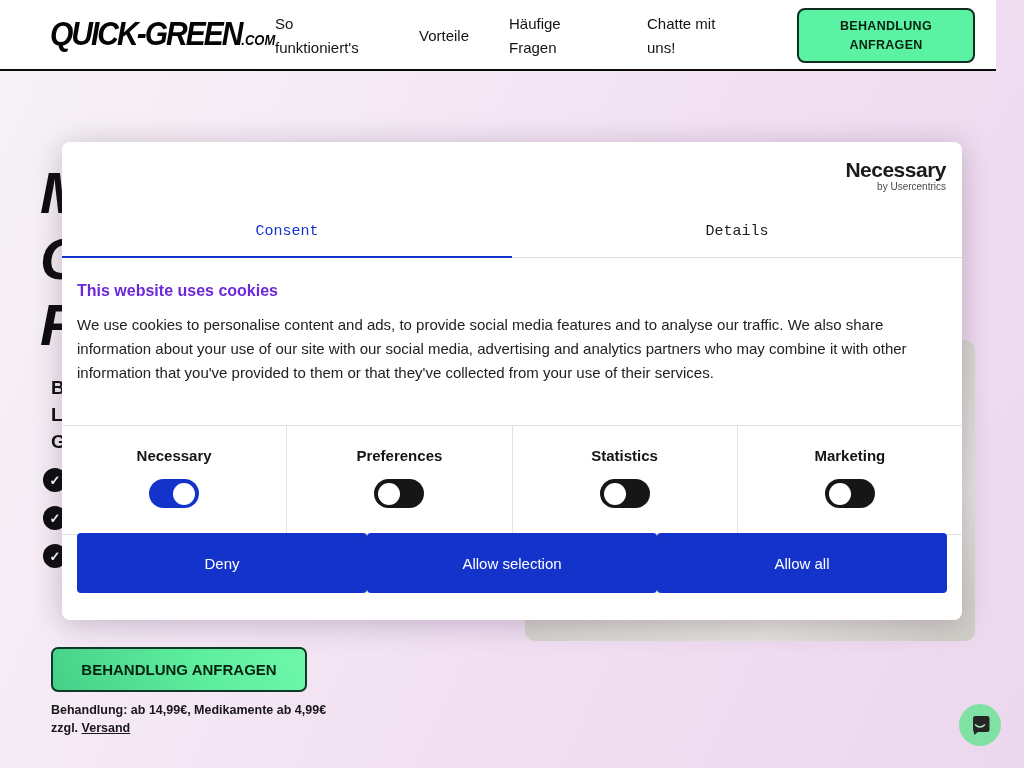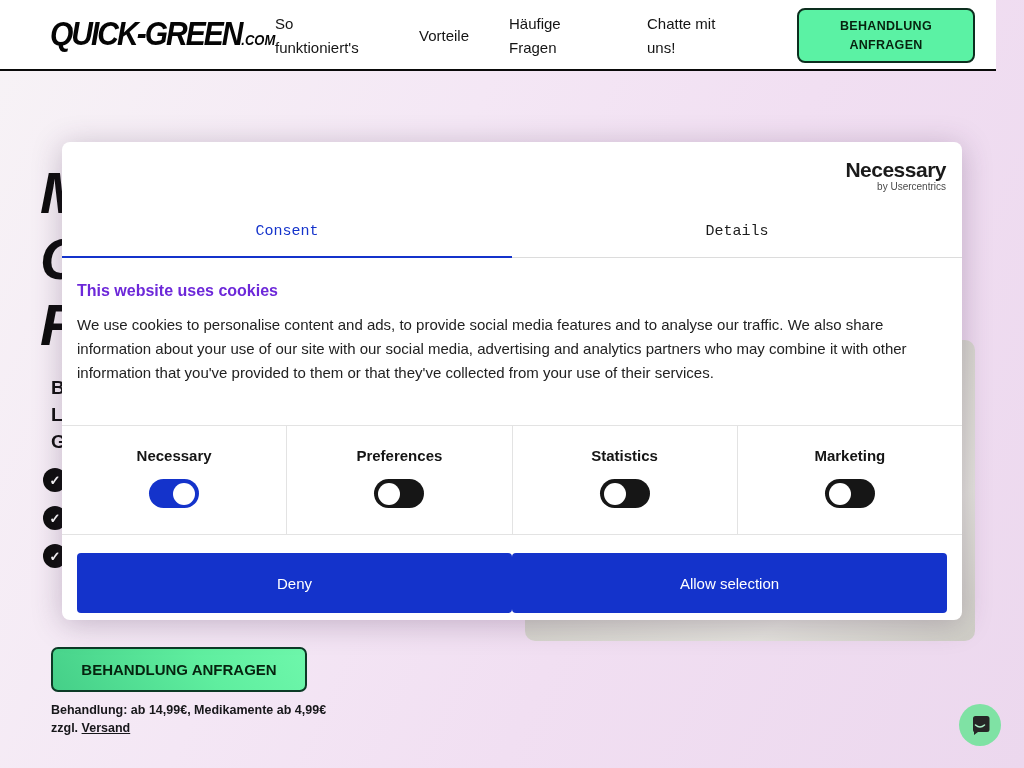--- a/index.html
+++ b/index.html
@@ -111,21 +111,21 @@
     position:relative; cursor:pointer;
   }
   .toggle.on  { background:#1433cb; }
   .toggle.off { background:#161616; }
   .toggle .knob {
     position:absolute; top:3.5px; width:22px; height:22px; border-radius:50%; background:#ffffff;
   }
   .toggle.on  .knob { right:4px; }
   .toggle.off .knob { left:4px; }
   .cb-buttons {
-    position:absolute; top:411px; left:15px; right:15px; height:60px;
+    position:absolute; top:391px; left:15px; right:15px; height:60px;
     display:flex; gap:0;
   }
   .cb-btn {
     flex:1; background:#1433cb; border:none; border-radius:4px;
     color:#ffffff; font-family:"Liberation Sans", sans-serif;
     font-size:15px; font-weight:400; cursor:pointer;
   }
 
   
   .chat-launcher {
@@ -227,20 +227,21 @@
       <div class="cb-cell-label">Marketing</div>
       <div class="toggle off">
           <span class="knob"></span>
         </div>
     </div>
   </div>
 
   <div class="cb-buttons">
     <button class="cb-btn">Deny</button>
     <button class="cb-btn">Allow selection</button>
+    <button class="cb-btn">Allow all</button>
   </div>
 
 </div>
 
 <button class="chat-launcher">
   <span style="display:flex;">
     <svg width="22" height="22" viewBox="0 0 22 22">
       <path d="M4 2 h14 a2.5 2.5 0 0 1 2.5 2.5 v11 a2.5 2.5 0 0 1 -2.5 2.5 h-9 l-4 3 v-3 a2.5 2.5 0 0 1 -1 -2 v-11.5 a2.5 2.5 0 0 1 2.5 -2.5 z" fill="#262626"></path>
       <path d="M6.5 11 q4.5 4 9 0" stroke="#aef0c8" stroke-width="1.6" fill="none" stroke-linecap="round"></path>
     </svg>

